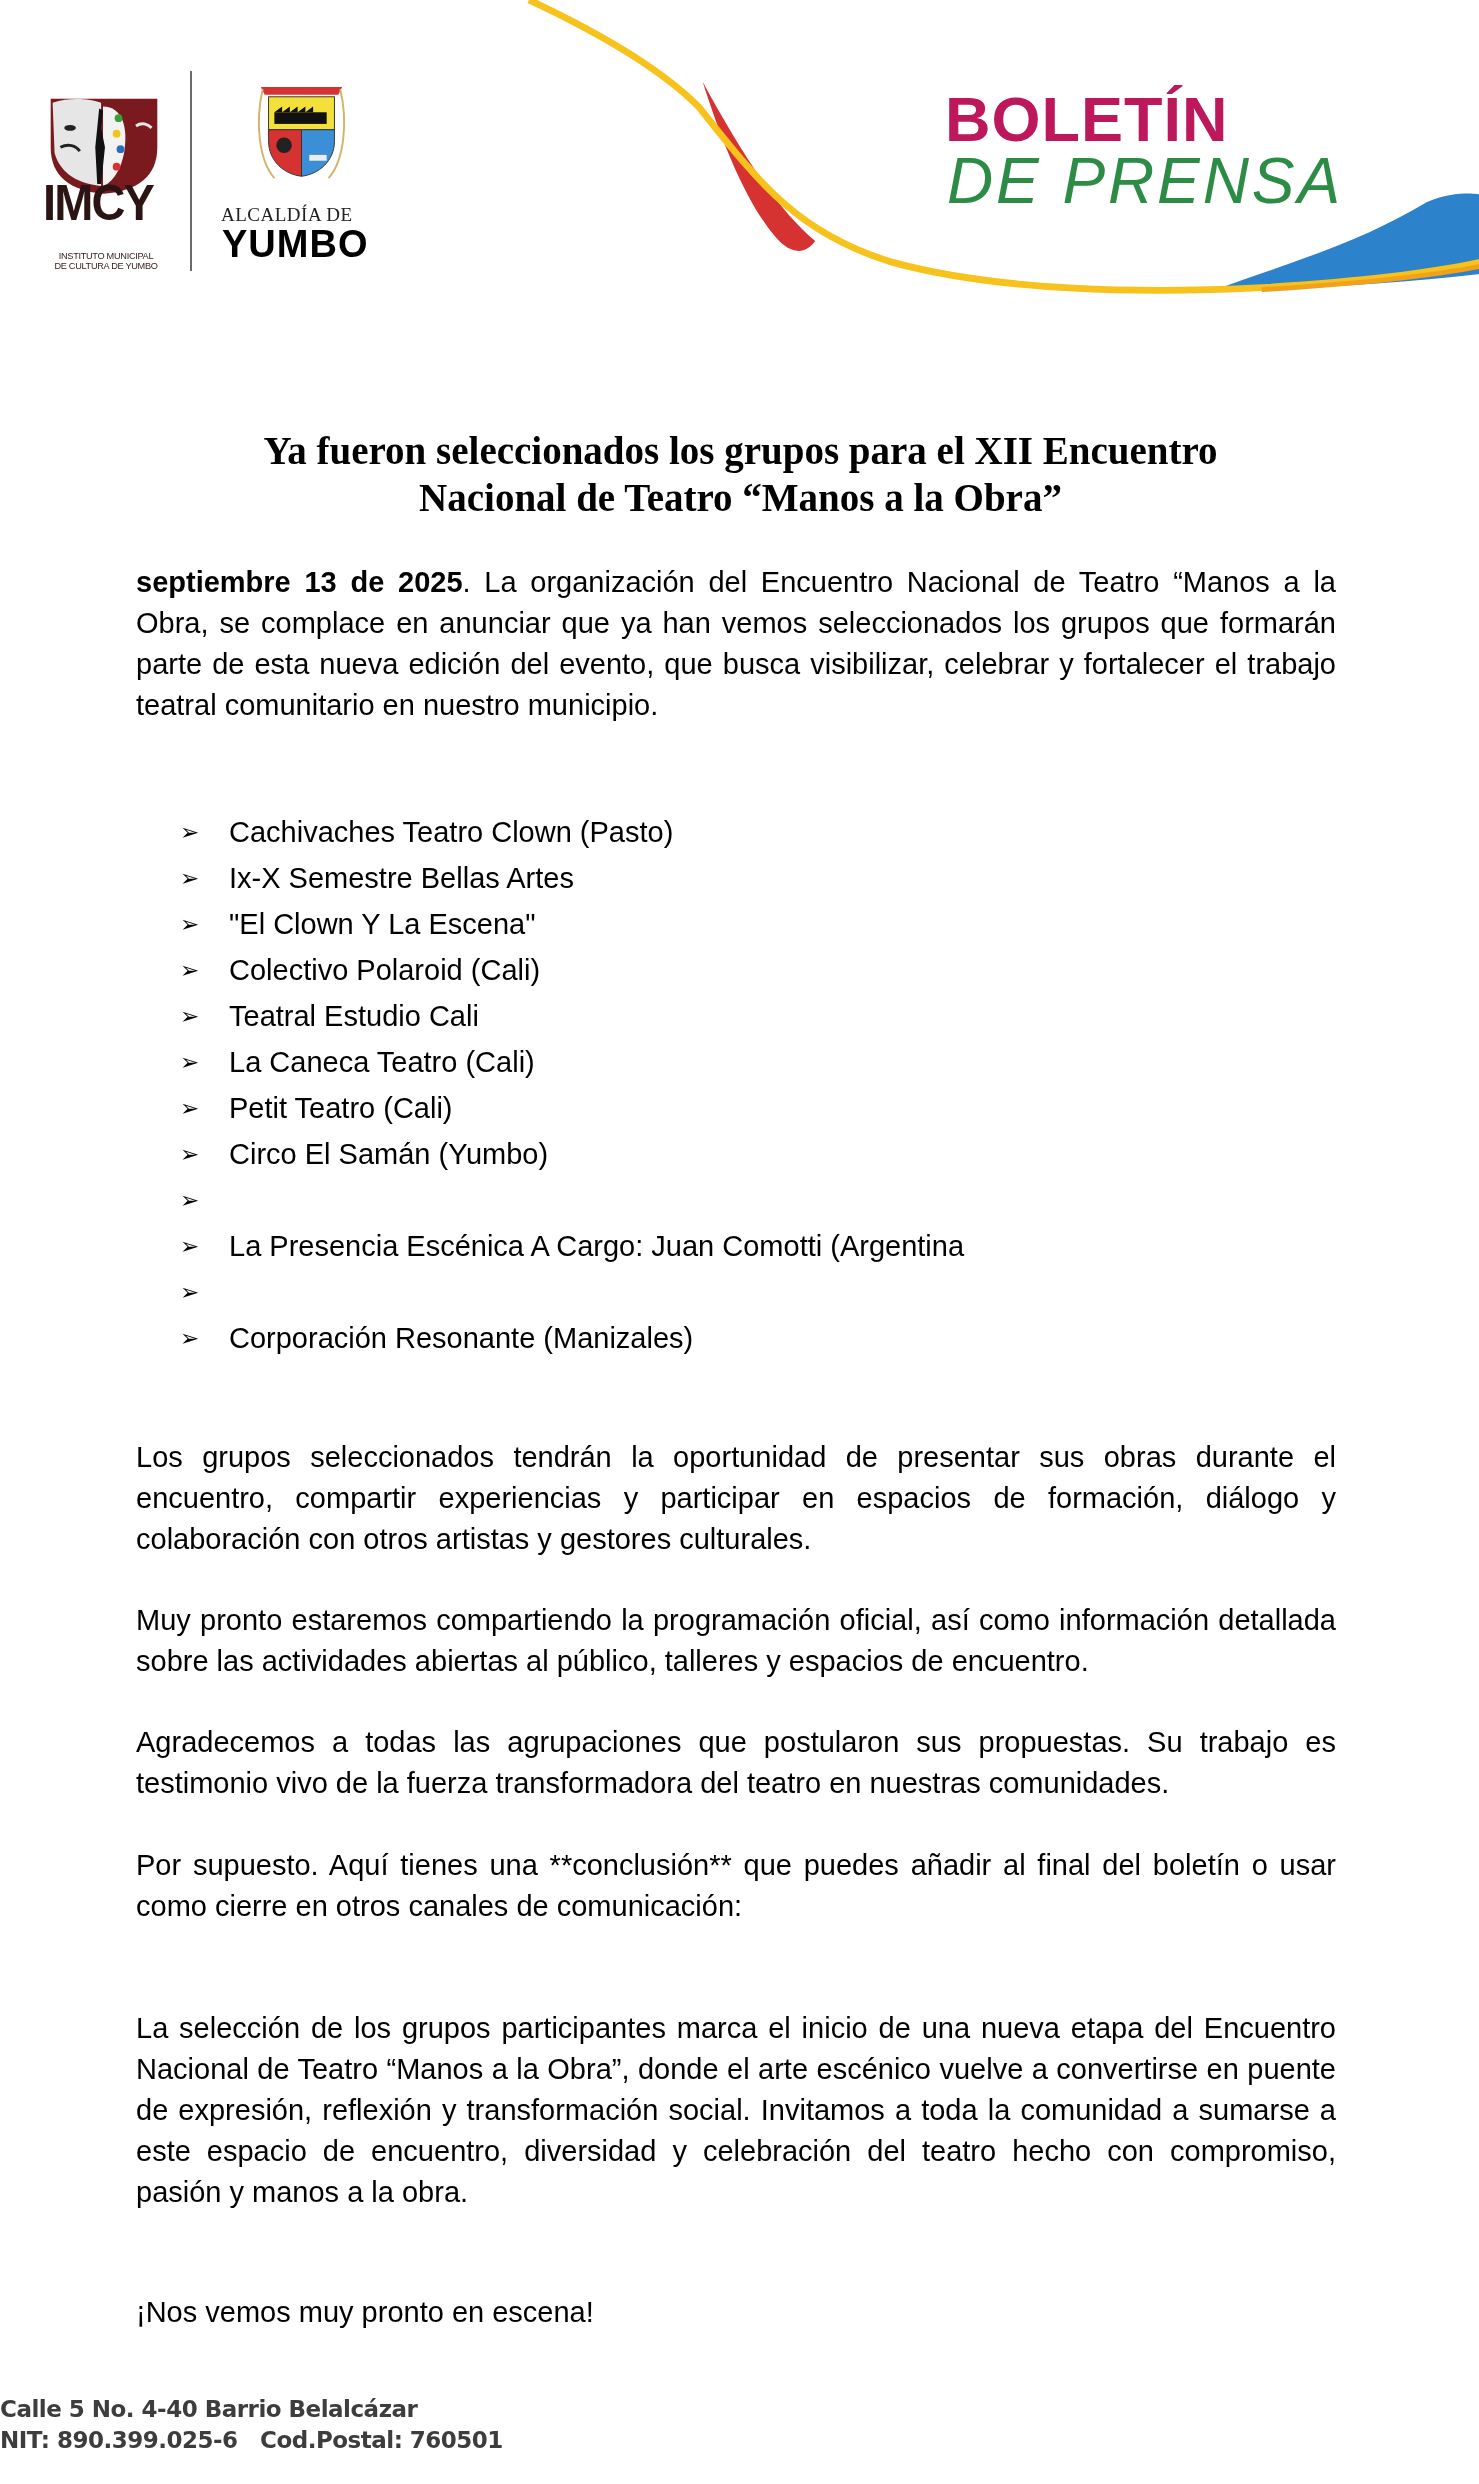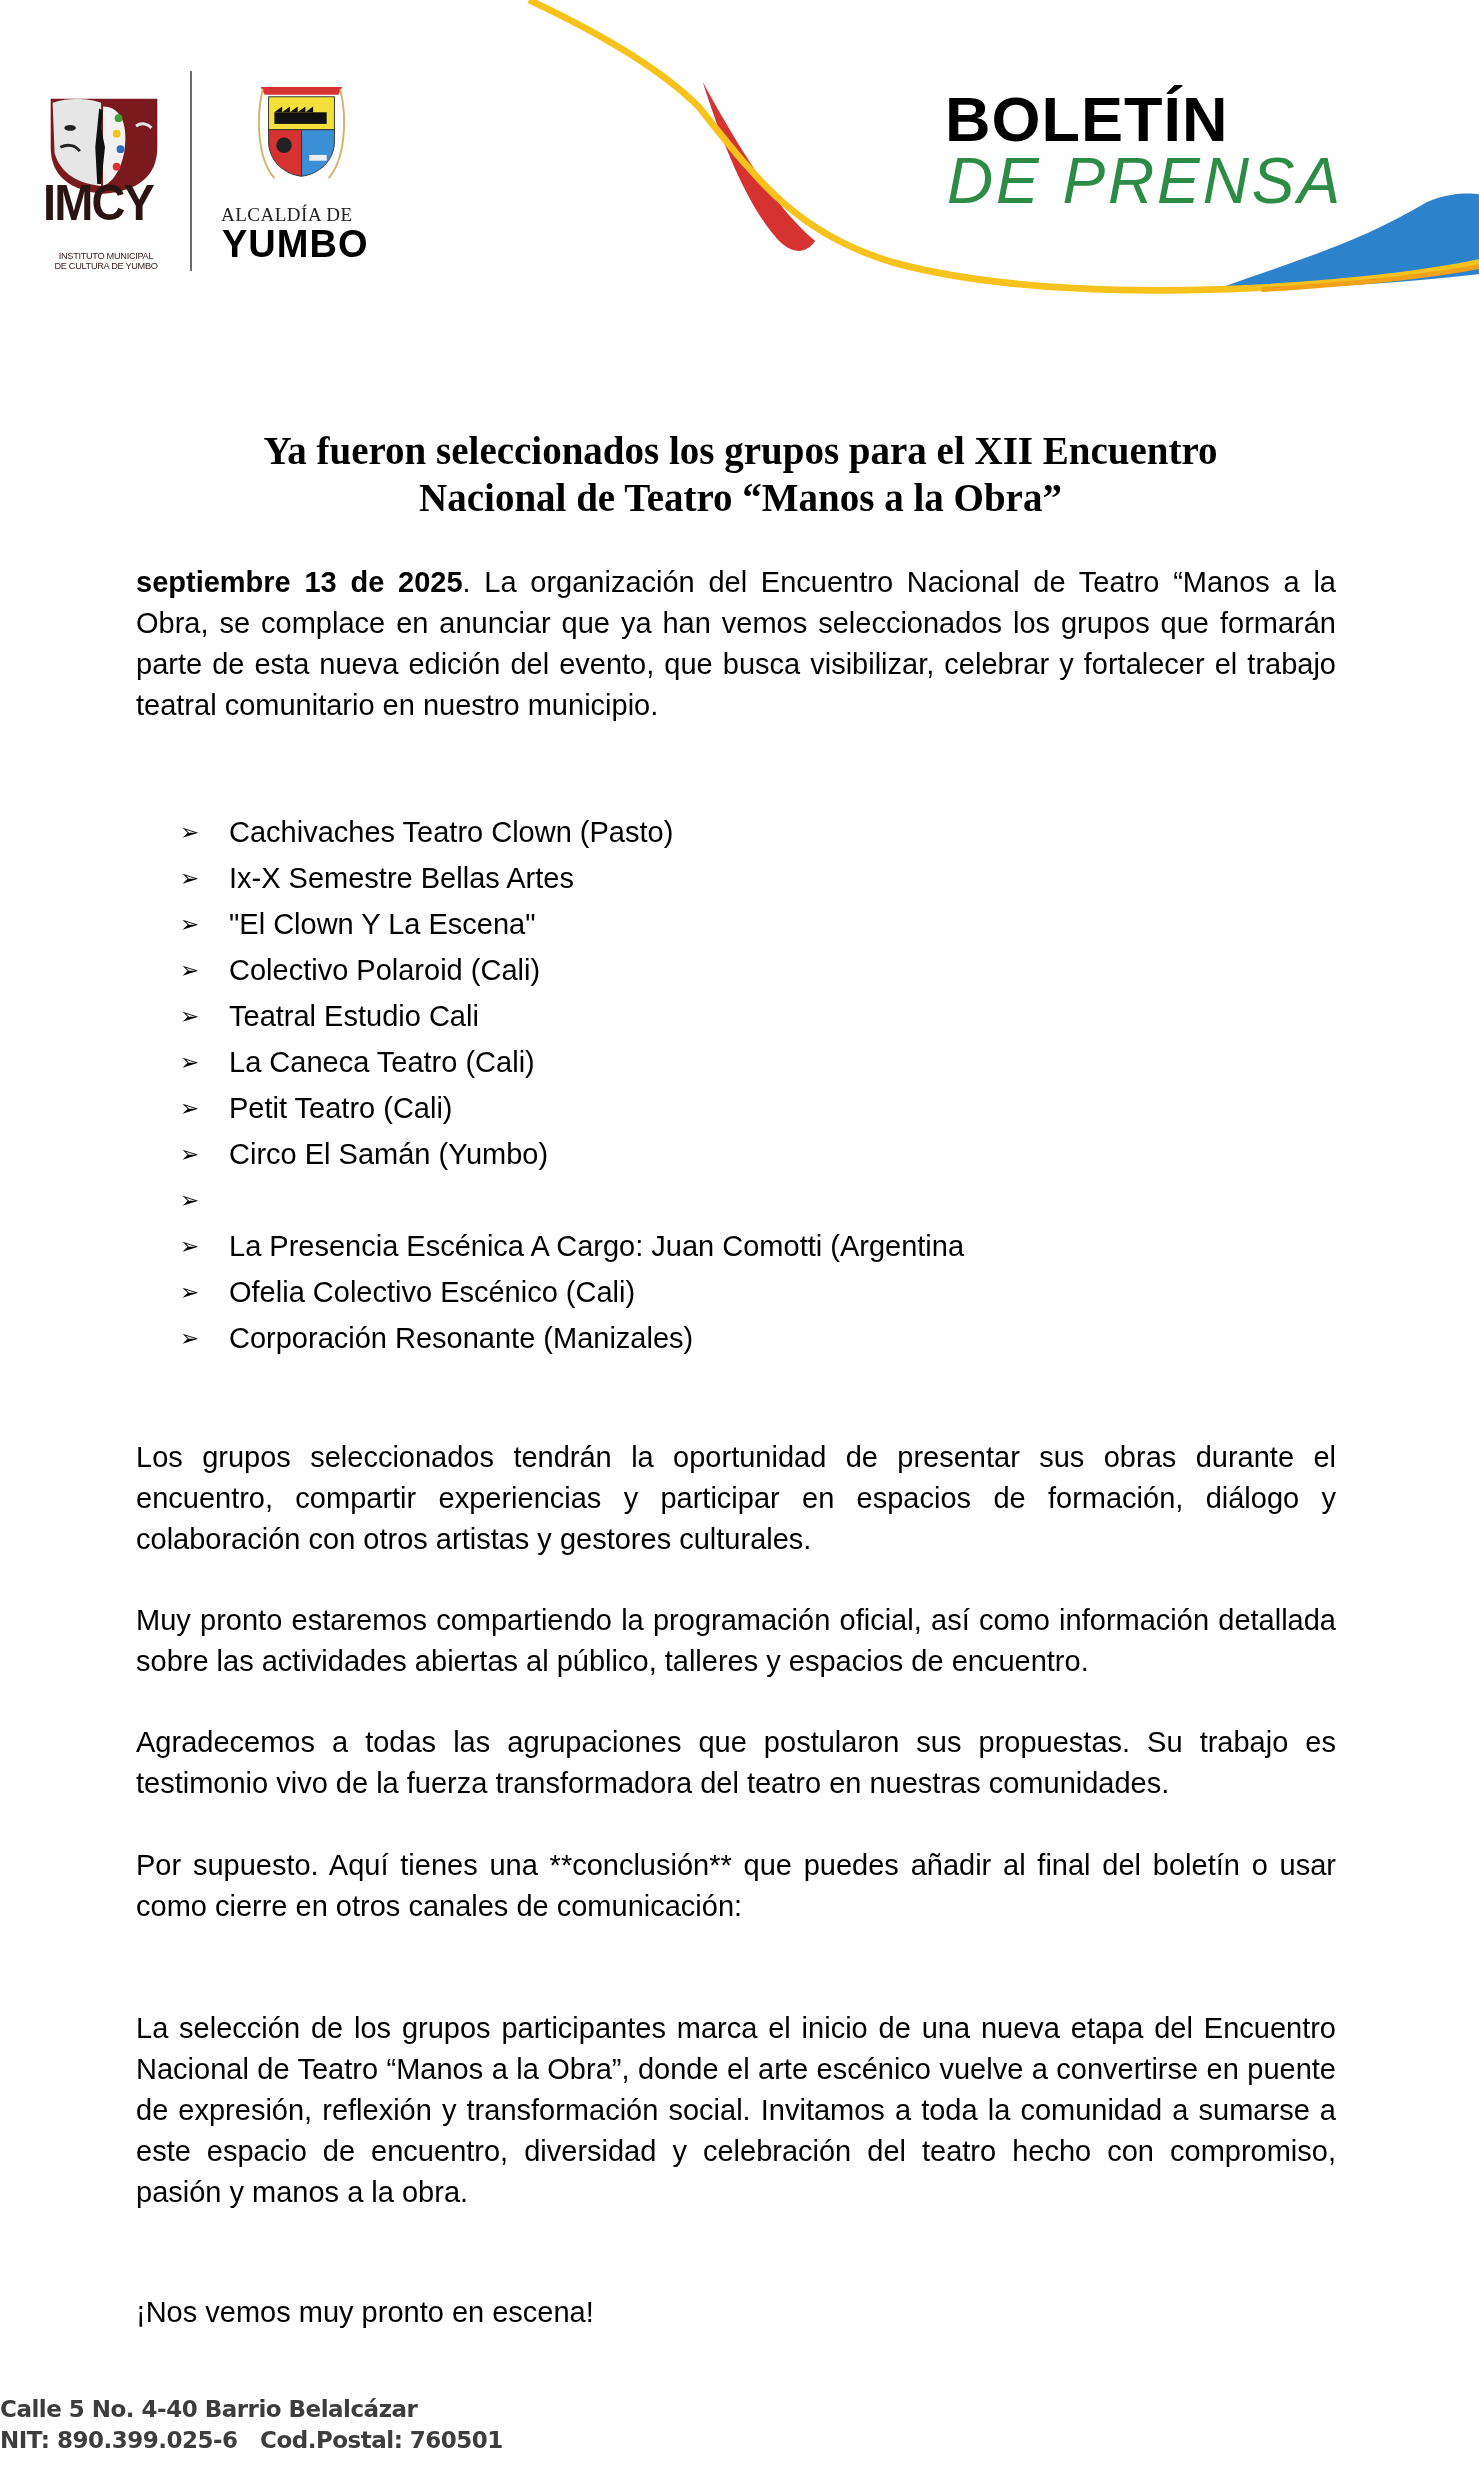--- a/index.html
+++ b/index.html
@@ -7,21 +7,21 @@
 
   
   #swoosh { position: absolute; left: 0; top: 0; width: 1480px; height: 311px; }
   .imcy-logo { position: absolute; left: 41px; top: 89px; width: 126px; height: 165px; }
   .imcy-text { position: absolute; left: 43px; top: 180px; width: 122px; font-family: "Liberation Sans", sans-serif; font-weight: 900; font-size: 47px; line-height: 45px; color: #2a1414; letter-spacing: -1.9px; transform: scaleY(1.05); }
   .imcy-sub { position: absolute; left: 43px; top: 228px; width: 126px; font-size: 9.2px; line-height: 9.7px; color: #3a2222; text-align: center; letter-spacing: -0.3px; margin-top: 24px; }
   .divider { position: absolute; left: 190px; top: 71px; width: 1.9px; height: 200px; background: #6b6b6b; }
   .coat { position: absolute; left: 255px; top: 83px; width: 93px; height: 107px; }
   .alcaldia { position: absolute; left: 221px; top: 202px; width: 165px; font-size: 19px; line-height: 25px; color: #222; text-align: left; letter-spacing: 0.5px; font-family: Liberation Serif, serif; }
   .yumbo { position: absolute; left: 222px; top: 225px; font-size: 38px; font-weight: 700; color: #000000; letter-spacing: 1px; line-height: 39px; }
-  .boletin { position: absolute; left: 945px; top: 85px; font-size: 63px; font-weight: 700; color: #000000; letter-spacing: 1px; line-height: 68px; }
+  .boletin { position: absolute; left: 945px; top: 85px; font-size: 63px; font-weight: 700; color: #be185d; letter-spacing: 1px; line-height: 68px; }
   .prensa { position: absolute; left: 947px; top: 147px; font-size: 64px; font-style: italic; font-weight: 400; color: #2c8c45; letter-spacing: 2.9px; line-height: 68px; -webkit-text-stroke: 0px; }
 
   
   .title { position: absolute; left: 146px; width: 1189px; text-align: center; font-family: "Liberation Serif", serif; font-weight: 700; font-size: 39px; line-height: 47px; top: 427px; color: #000; }
 
   
   .para { position: absolute; left: 136px; width: 1200px; font-size: 29px; line-height: 41px; text-align: justify; color: #000; }
   .para b { font-weight: 700; }
 
   .list { position: absolute; left: 180px; top: 809px; margin: 0; padding: 0; list-style: none; }
@@ -127,21 +127,20 @@
     </li>
   <li>
       <span class="bullet">➢</span>
     </li>
   <li>
       <span class="bullet">➢</span>
       <span>La Presencia Escénica A Cargo: Juan Comotti (Argentina</span>
     </li>
   <li>
       <span class="bullet">➢</span>
-      <span>Ofelia Colectivo Escénico (Cali)</span>
     </li>
   <li>
       <span class="bullet">➢</span>
       <span>Corporación Resonante (Manizales)</span>
     </li>
 </ul>
 
 <div class="para" style="top: 1437px;">Los grupos seleccionados tendrán la oportunidad de presentar sus obras durante el encuentro, compartir experiencias y participar en espacios de formación, diálogo y colaboración con otros artistas y gestores culturales.</div>
 <div class="para" style="top: 1600px;">Muy pronto estaremos compartiendo la programación oficial, así como información detallada sobre las actividades abiertas al público, talleres y espacios de encuentro.</div>
 <div class="para" style="top: 1722px;">Agradecemos a todas las agrupaciones que postularon sus propuestas. Su trabajo es testimonio vivo de la fuerza transformadora del teatro en nuestras comunidades.</div>

